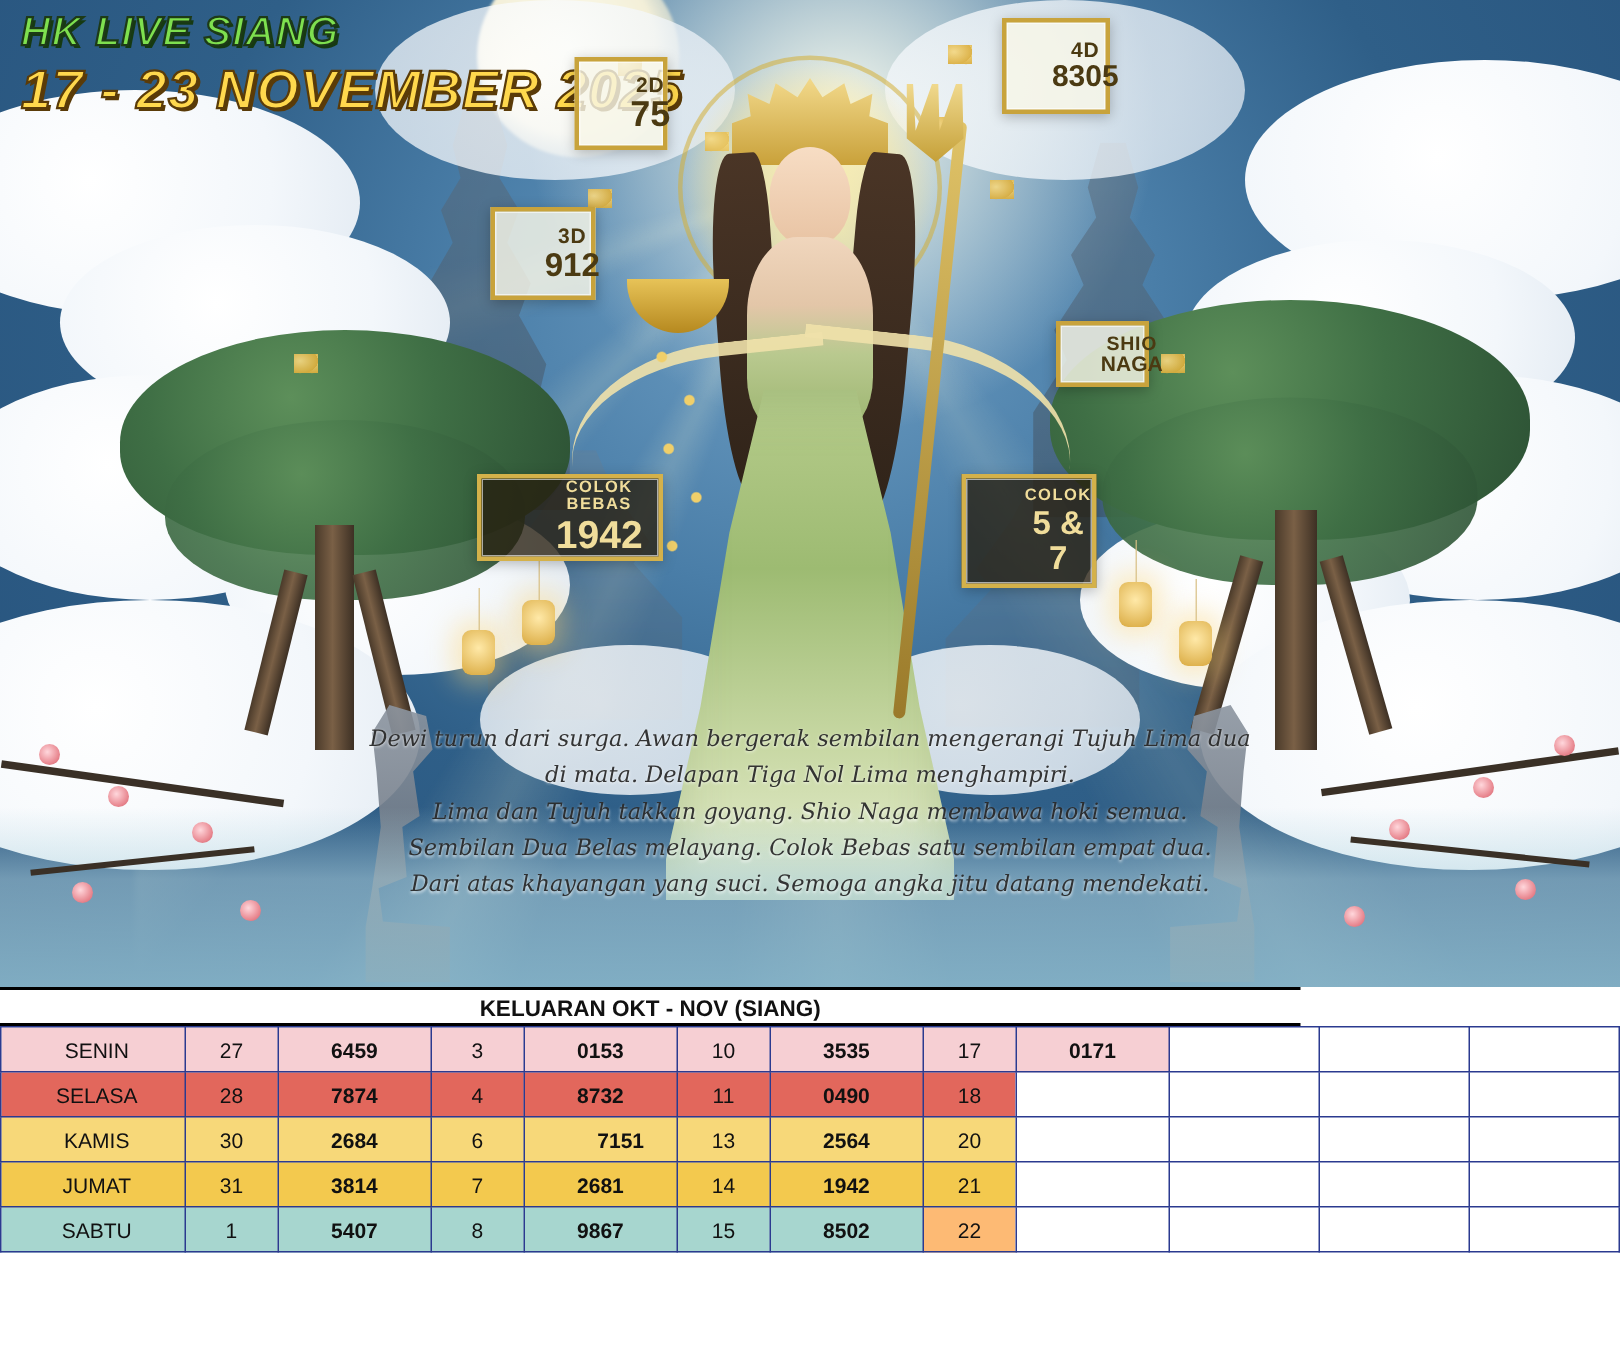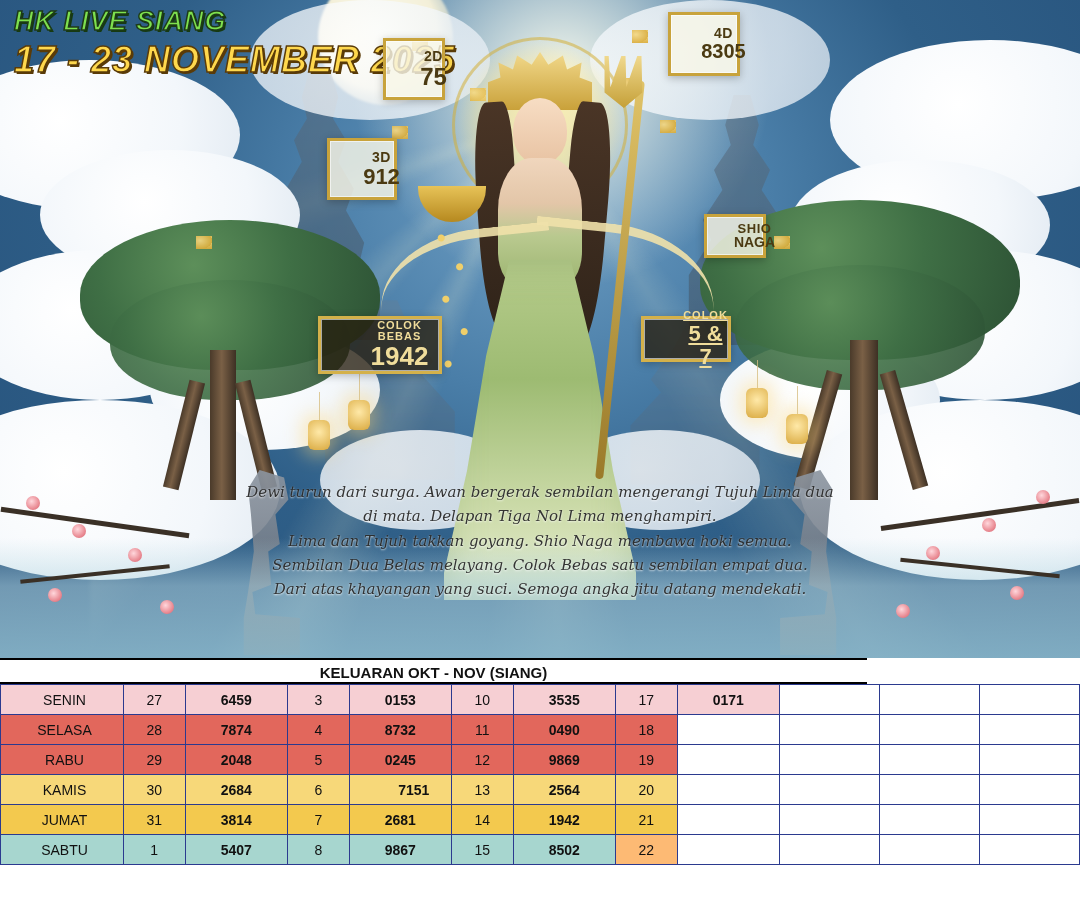--- a/index.html
+++ b/index.html
@@ -331,21 +331,21 @@
     <div class="goldbox" style="left:704px; top:182px; width:62px; height:44px;margin-top:32px;">
       <div class="lbl" style="font-size:13px;">SHIO</div>
       <div class="val" style="font-size:14px;">NAGA</div>
     </div>
 
     <div class="goldbox dark" style="left:318px; top:316px; width:124px; height:58px;">
       <div class="lbl">COLOK BEBAS</div>
       <div class="val">1942</div>
     </div>
 
-    <div class="goldbox dark" style="left:641px; top:316px; width:90px; height:46px;text-decoration:underline;">
+    <div class="goldbox dark" style="left:641px; top:316px; width:90px; height:76px;">
       <div class="lbl">COLOK</div>
       <div class="val" style="font-size:22px;">5 &amp; 7</div>
     </div>
 
     <div class="poem">
       <div>Dewi turun dari surga. Awan bergerak sembilan mengerangi Tujuh Lima dua</div>
       <div>di mata. Delapan Tiga Nol Lima menghampiri.</div>
       <div>Lima dan Tujuh takkan goyang. Shio Naga membawa hoki semua.</div>
       <div>Sembilan Dua Belas melayang. Colok Bebas satu sembilan empat dua.</div>
       <div>Dari atas khayangan yang suci. Semoga angka jitu datang mendekati.</div>
@@ -392,34 +392,20 @@
             <td class="res" style="background: rgb(226, 103, 92);">8732</td>
             <td class="num" style="background: rgb(226, 103, 92);">11</td>
             <td class="res" style="background: rgb(226, 103, 92);">0490</td>
             <td class="num" style="background: rgb(226, 103, 92);">18</td>
             <td class="res blank"></td>
             <td class="num blank"></td>
             <td class="res blank"></td>
             <td class="num blank"></td>
           </tr>
           <tr>
-            <td class="day" style="background: rgb(226, 103, 92);">RABU</td>
-            <td class="num" style="background: rgb(226, 103, 92);">29</td>
-            <td class="res" style="background: rgb(226, 103, 92);">2048</td>
-            <td class="num" style="background: rgb(226, 103, 92);">5</td>
-            <td class="res" style="background: rgb(226, 103, 92);">0245</td>
-            <td class="num" style="background: rgb(226, 103, 92);">12</td>
-            <td class="res" style="background: rgb(226, 103, 92);">9869</td>
-            <td class="num" style="background: rgb(226, 103, 92);">19</td>
-            <td class="res blank"></td>
-            <td class="num blank"></td>
-            <td class="res blank"></td>
-            <td class="num blank"></td>
-          </tr>
-          <tr>
             <td class="day" style="background: rgb(247, 216, 121);">KAMIS</td>
             <td class="num" style="background: rgb(247, 216, 121);">30</td>
             <td class="res" style="background: rgb(247, 216, 121);">2684</td>
             <td class="num" style="background: rgb(247, 216, 121);">6</td>
             <td class="res" style="background: rgb(247, 216, 121); padding-left: 28px;">7151</td>
             <td class="num" style="background: rgb(247, 216, 121);">13</td>
             <td class="res" style="background: rgb(247, 216, 121);">2564</td>
             <td class="num" style="background: rgb(247, 216, 121);">20</td>
             <td class="res blank"></td>
             <td class="num blank"></td>

